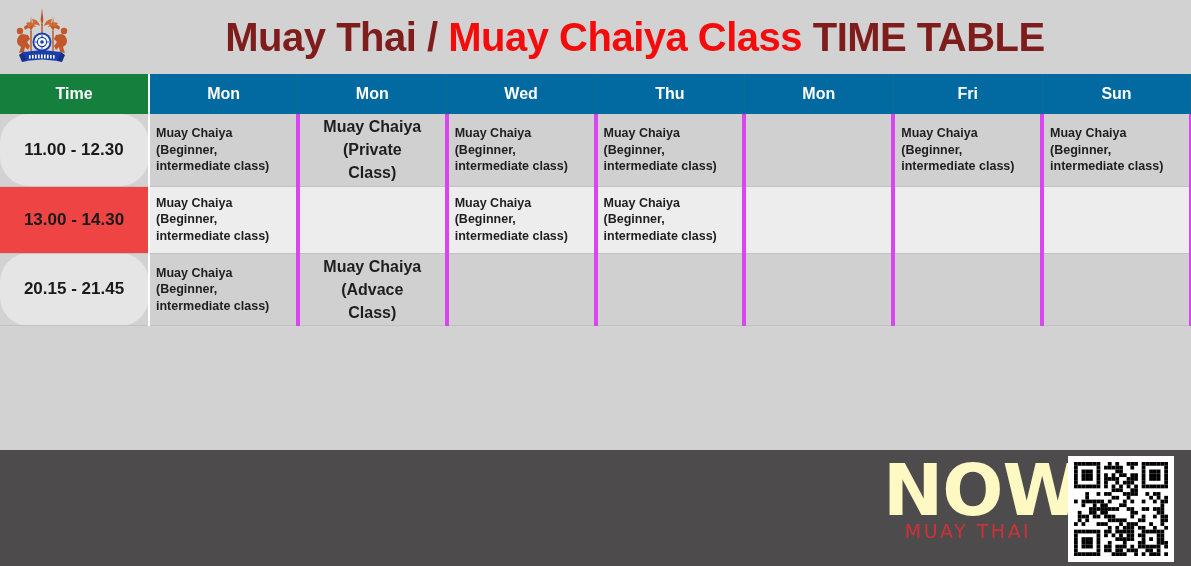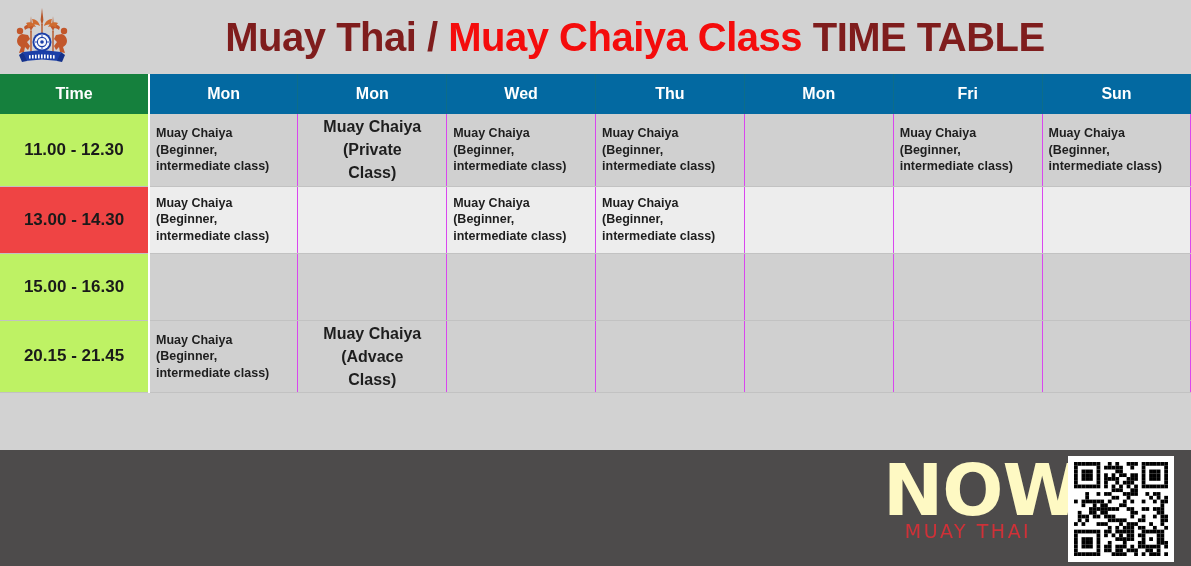--- a/index.html
+++ b/index.html
@@ -64,26 +64,26 @@
     vertical-align: middle;
   }
   thead th.th-time {
     background: #15803d;
     border-right: 2px solid #ffffff;
   }
 
   tbody td {
     height: 67px;
     vertical-align: middle;
-    border-right: 1px solid #d946ef;
+    border-right: 4px solid #d946ef;
     border-bottom: 1px solid #c2c2c2;
   }
   tbody tr.odd  td { background: #d0d0d0; }
   tbody tr.even td { background: #ededed; }
-  tbody tr.odd  td.time-cell { background: #bef264; }
+  tbody tr.odd  td.time-cell { background: #e5e5e5; border-radius: 29px; }
   tbody tr.even td.time-cell { background: #ef4444; }
 
   td.time-cell {
     text-align: center;
     font-size: 17px;
     font-weight: bold;
     color: #1a1a1a;
     border-right: 2px solid #ffffff;
   }
 
@@ -267,30 +267,20 @@
           <td>
             <div class="cell-text small">Muay Chaiya (Beginner, intermediate class)</div>
           </td>
           <td></td>
           <td>
             <div class="cell-text small">Muay Chaiya (Beginner, intermediate class)</div>
           </td>
           <td>
             <div class="cell-text small">Muay Chaiya (Beginner, intermediate class)</div>
           </td>
-          <td></td>
-          <td></td>
-          <td></td>
-        </tr>
-        <tr class="odd">
-          <td class="time-cell">15.00 - 16.30</td>
-          <td></td>
-          <td></td>
-          <td></td>
-          <td></td>
           <td></td>
           <td></td>
           <td></td>
         </tr>
         <tr class="odd">
           <td class="time-cell">20.15 - 21.45</td>
           <td>
             <div class="cell-text small">Muay Chaiya (Beginner, intermediate class)</div>
           </td>
           <td>

